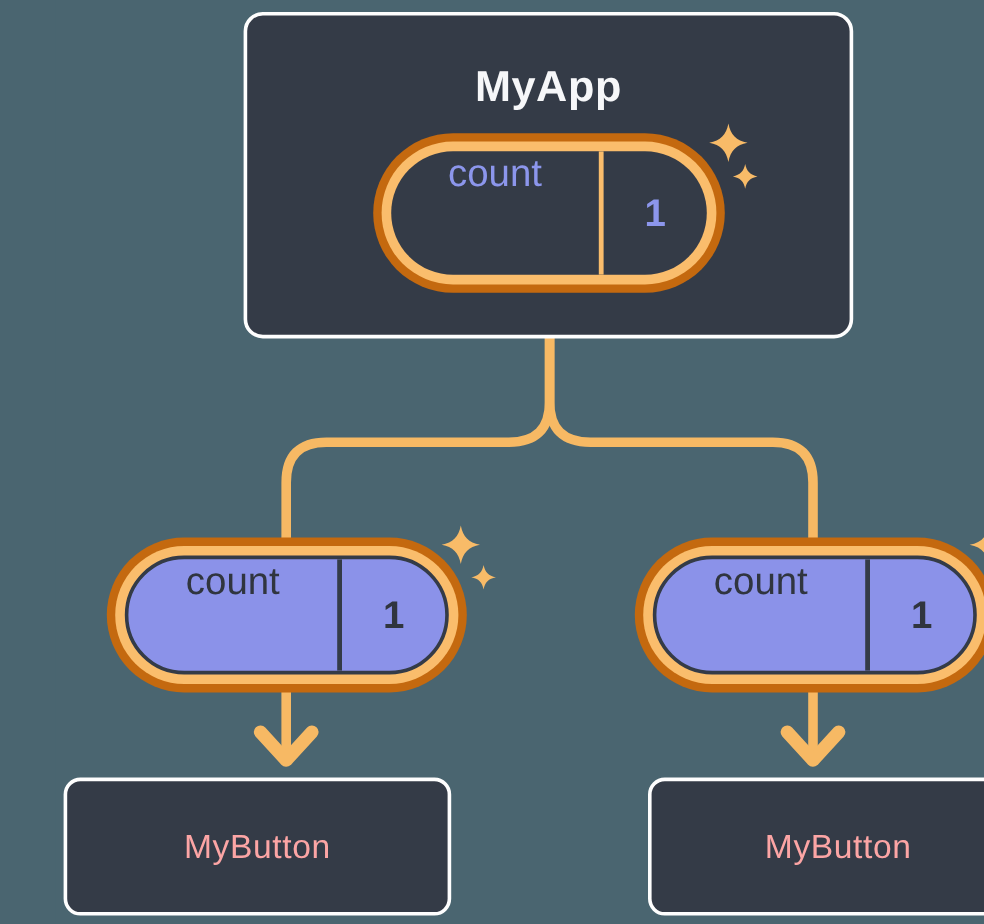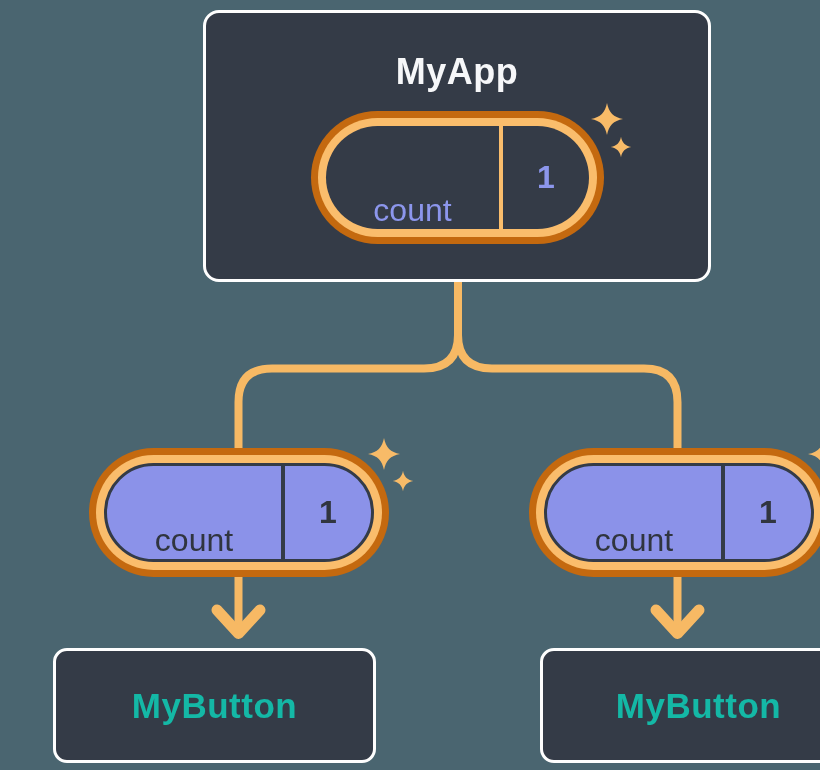--- a/index.html
+++ b/index.html
@@ -42,23 +42,23 @@
     position: absolute;
     left: 0; right: 0; top: 38px;
     text-align: center;
     color: #F6F7F9;
     font-size: 36px;
     font-weight: 600;
     letter-spacing: 0.5px;
   }
   .leaf-card {
     border-radius: 14px;
-    color: #14b8a6;
-    font-size: 35px;
-    font-weight: 700;
+    color: #fca5a5;
+    font-size: 28px;
+    font-weight: 400;
     letter-spacing: 0.5px;
   }
   .leaf-left  { left: 7px;   top: 648px; width: 323px; height: 115px; }
   .leaf-right { left: 494px; top: 648px; width: 317px; height: 115px; }
 
   
   .pill-outer {
     position: absolute;
     box-sizing: border-box;
     background: #C4690F;
@@ -95,21 +95,21 @@
   }
   .pill-child .pill-label { color: #30353F; font-weight: 500; }
   .pill-child .pill-value { color: #30353F; }
   .pill-child .pill-divider { background: #343B47; }
   .pill-left-pos  { left: 43px;  top: 448px; width: 300px; height: 129px; }
   .pill-right-pos { left: 483px; top: 448px; width: 300px; height: 129px; }
 
   .pill-seg-label {
     flex: 1 1 auto;
     display: flex;
-    align-items: flex-end;
+    align-items: flex-start;
     justify-content: center;
   }
   .pill-label { font-size: 32px; }
   .pill-divider { width: 4px; flex: 0 0 4px; }
   .pill-seg-value {
     flex: 0 0 86px;
     display: flex;
     align-items: center;
     justify-content: center;
   }

